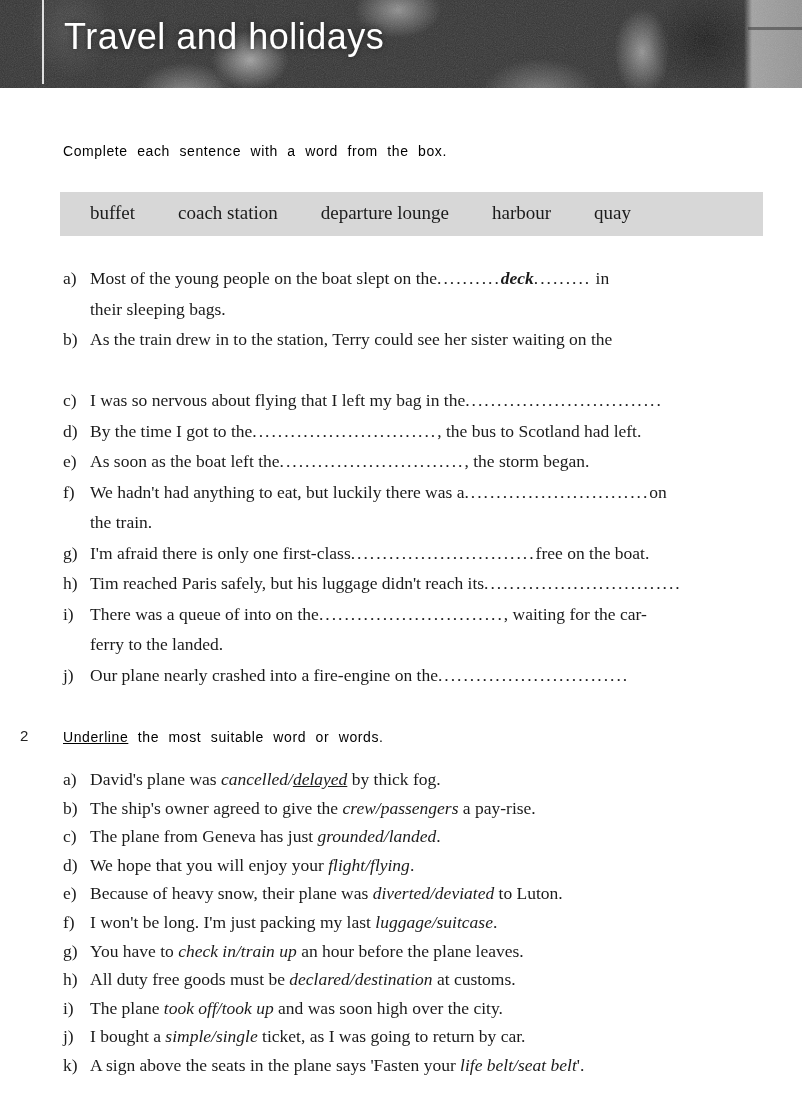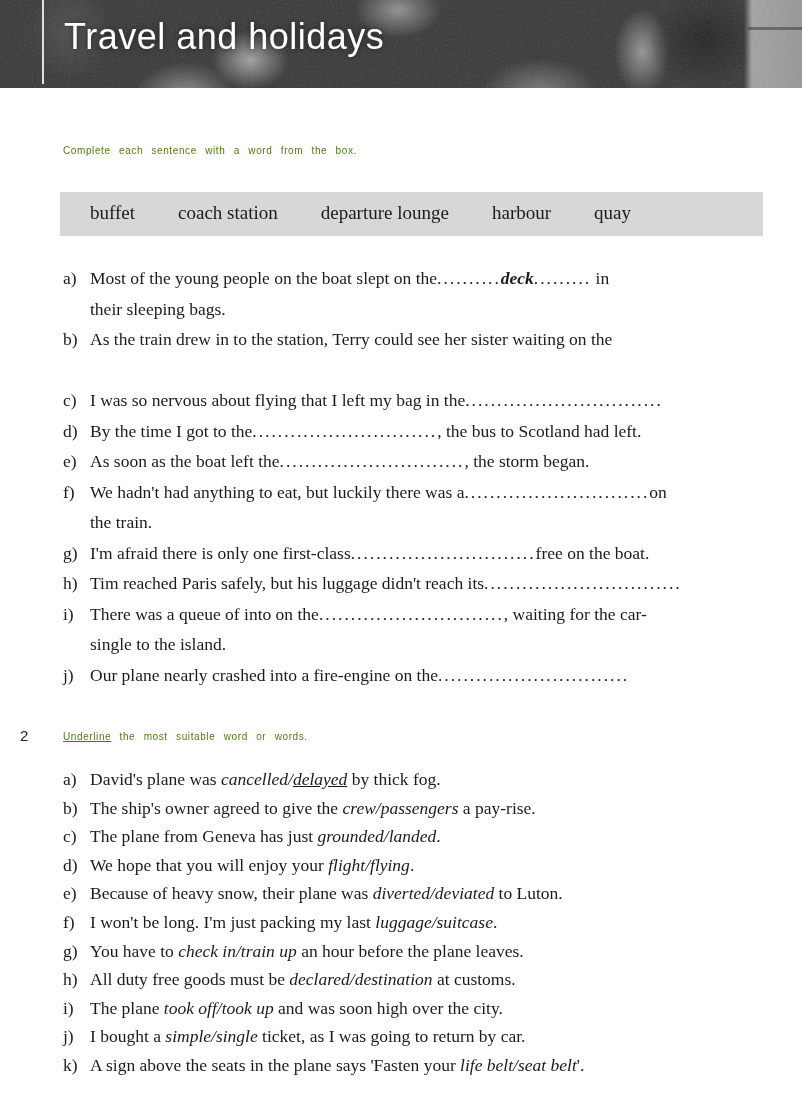--- a/index.html
+++ b/index.html
@@ -35,21 +35,21 @@
     position: absolute; left: 64px; top: 16px; z-index: 3;
     font-family: "Liberation Sans", sans-serif; font-weight: 400;
     font-size: 36px; letter-spacing: 0.5px; color: #ffffff;
     text-shadow: 0 0 6px rgba(0,0,0,0.55);
   }
 
   
   .content { padding: 0 40px 0 63px; }
 
   .instruction {
-    font-family: "Liberation Sans", sans-serif; font-size: 10px; color: #4d7c0f;
+    font-family: "Liberation Sans", sans-serif; font-size: 14px; color: #000000;
     letter-spacing: 0.6px; word-spacing: 5px; line-height: 20px;
   }
   .ex1-instruction { margin-top: 53px; }
 
   .word-box {
     margin-top: 31px; margin-left: -3px; width: 673px;
     background: #d7d7d7; padding: 7px 0 9px 30px;
     font-size: 19px; line-height: 28px;
   }
   .word-row { display: flex; }
@@ -134,21 +134,21 @@
       <div class="ex-item">
         <span class="item-label">g)</span>
         <span class="item-text"><span class="seg-p">I'm afraid there is only one first-class</span><span class="seg-d">.............................</span><span class="seg-p">free on the boat.</span></span>
       </div>
       <div class="ex-item">
         <span class="item-label">h)</span>
         <span class="item-text"><span class="seg-p">Tim reached Paris safely, but his luggage didn't reach its</span><span class="seg-d">...............................</span></span>
       </div>
       <div class="ex-item">
         <span class="item-label">i)</span>
-        <span class="item-text"><span class="seg-p">There was a queue of into on the</span><span class="seg-d">.............................</span><span class="seg-p">, waiting for the car-</span><br><span class="seg-p">single to the island.</span></span>
+        <span class="item-text"><span class="seg-p">There was a queue of into on the</span><span class="seg-d">.............................</span><span class="seg-p">, waiting for the car-</span><br><span class="seg-p">ferry to the landed.</span></span>
       </div>
       <div class="ex-item">
         <span class="item-label">j)</span>
         <span class="item-text"><span class="seg-p">Our plane nearly crashed into a fire-engine on the</span><span class="seg-d">..............................</span></span>
       </div>
     </div>
 
   <div class="ex2-header">
     <span class="ex2-number">2</span>
     <span class="instruction"><span class="underlined">Underline</span><span> the most suitable word or words.</span></span>

